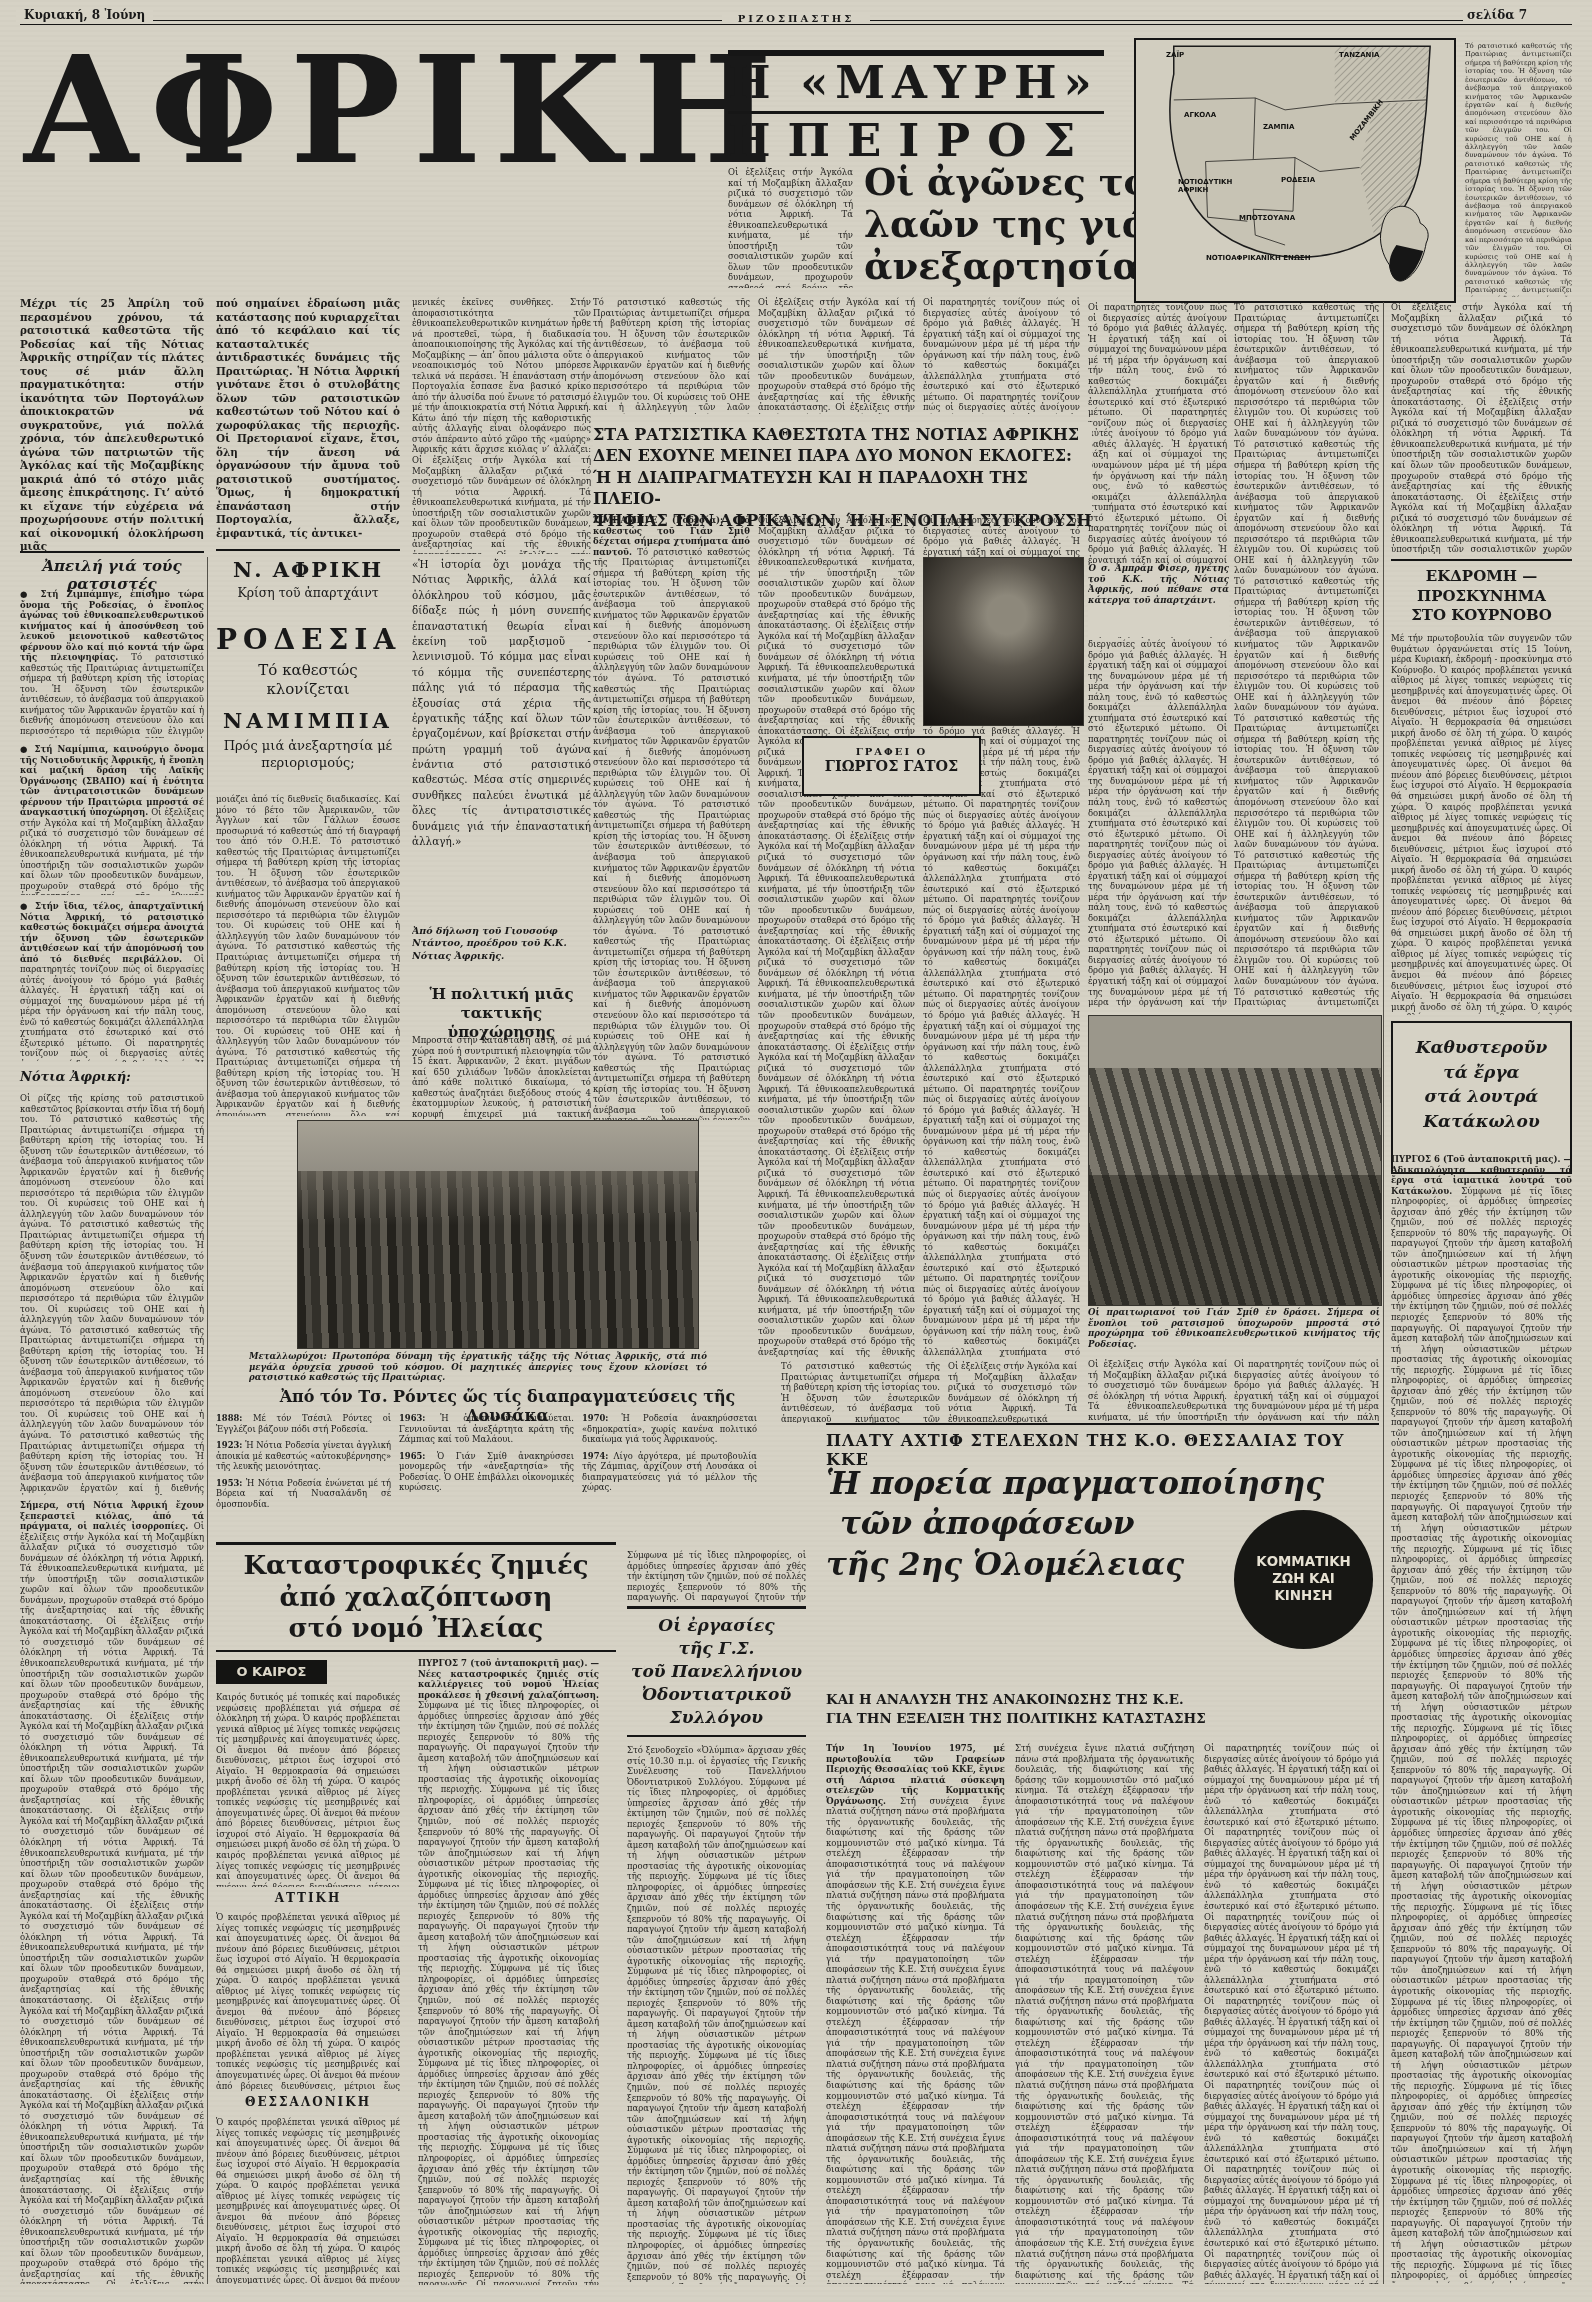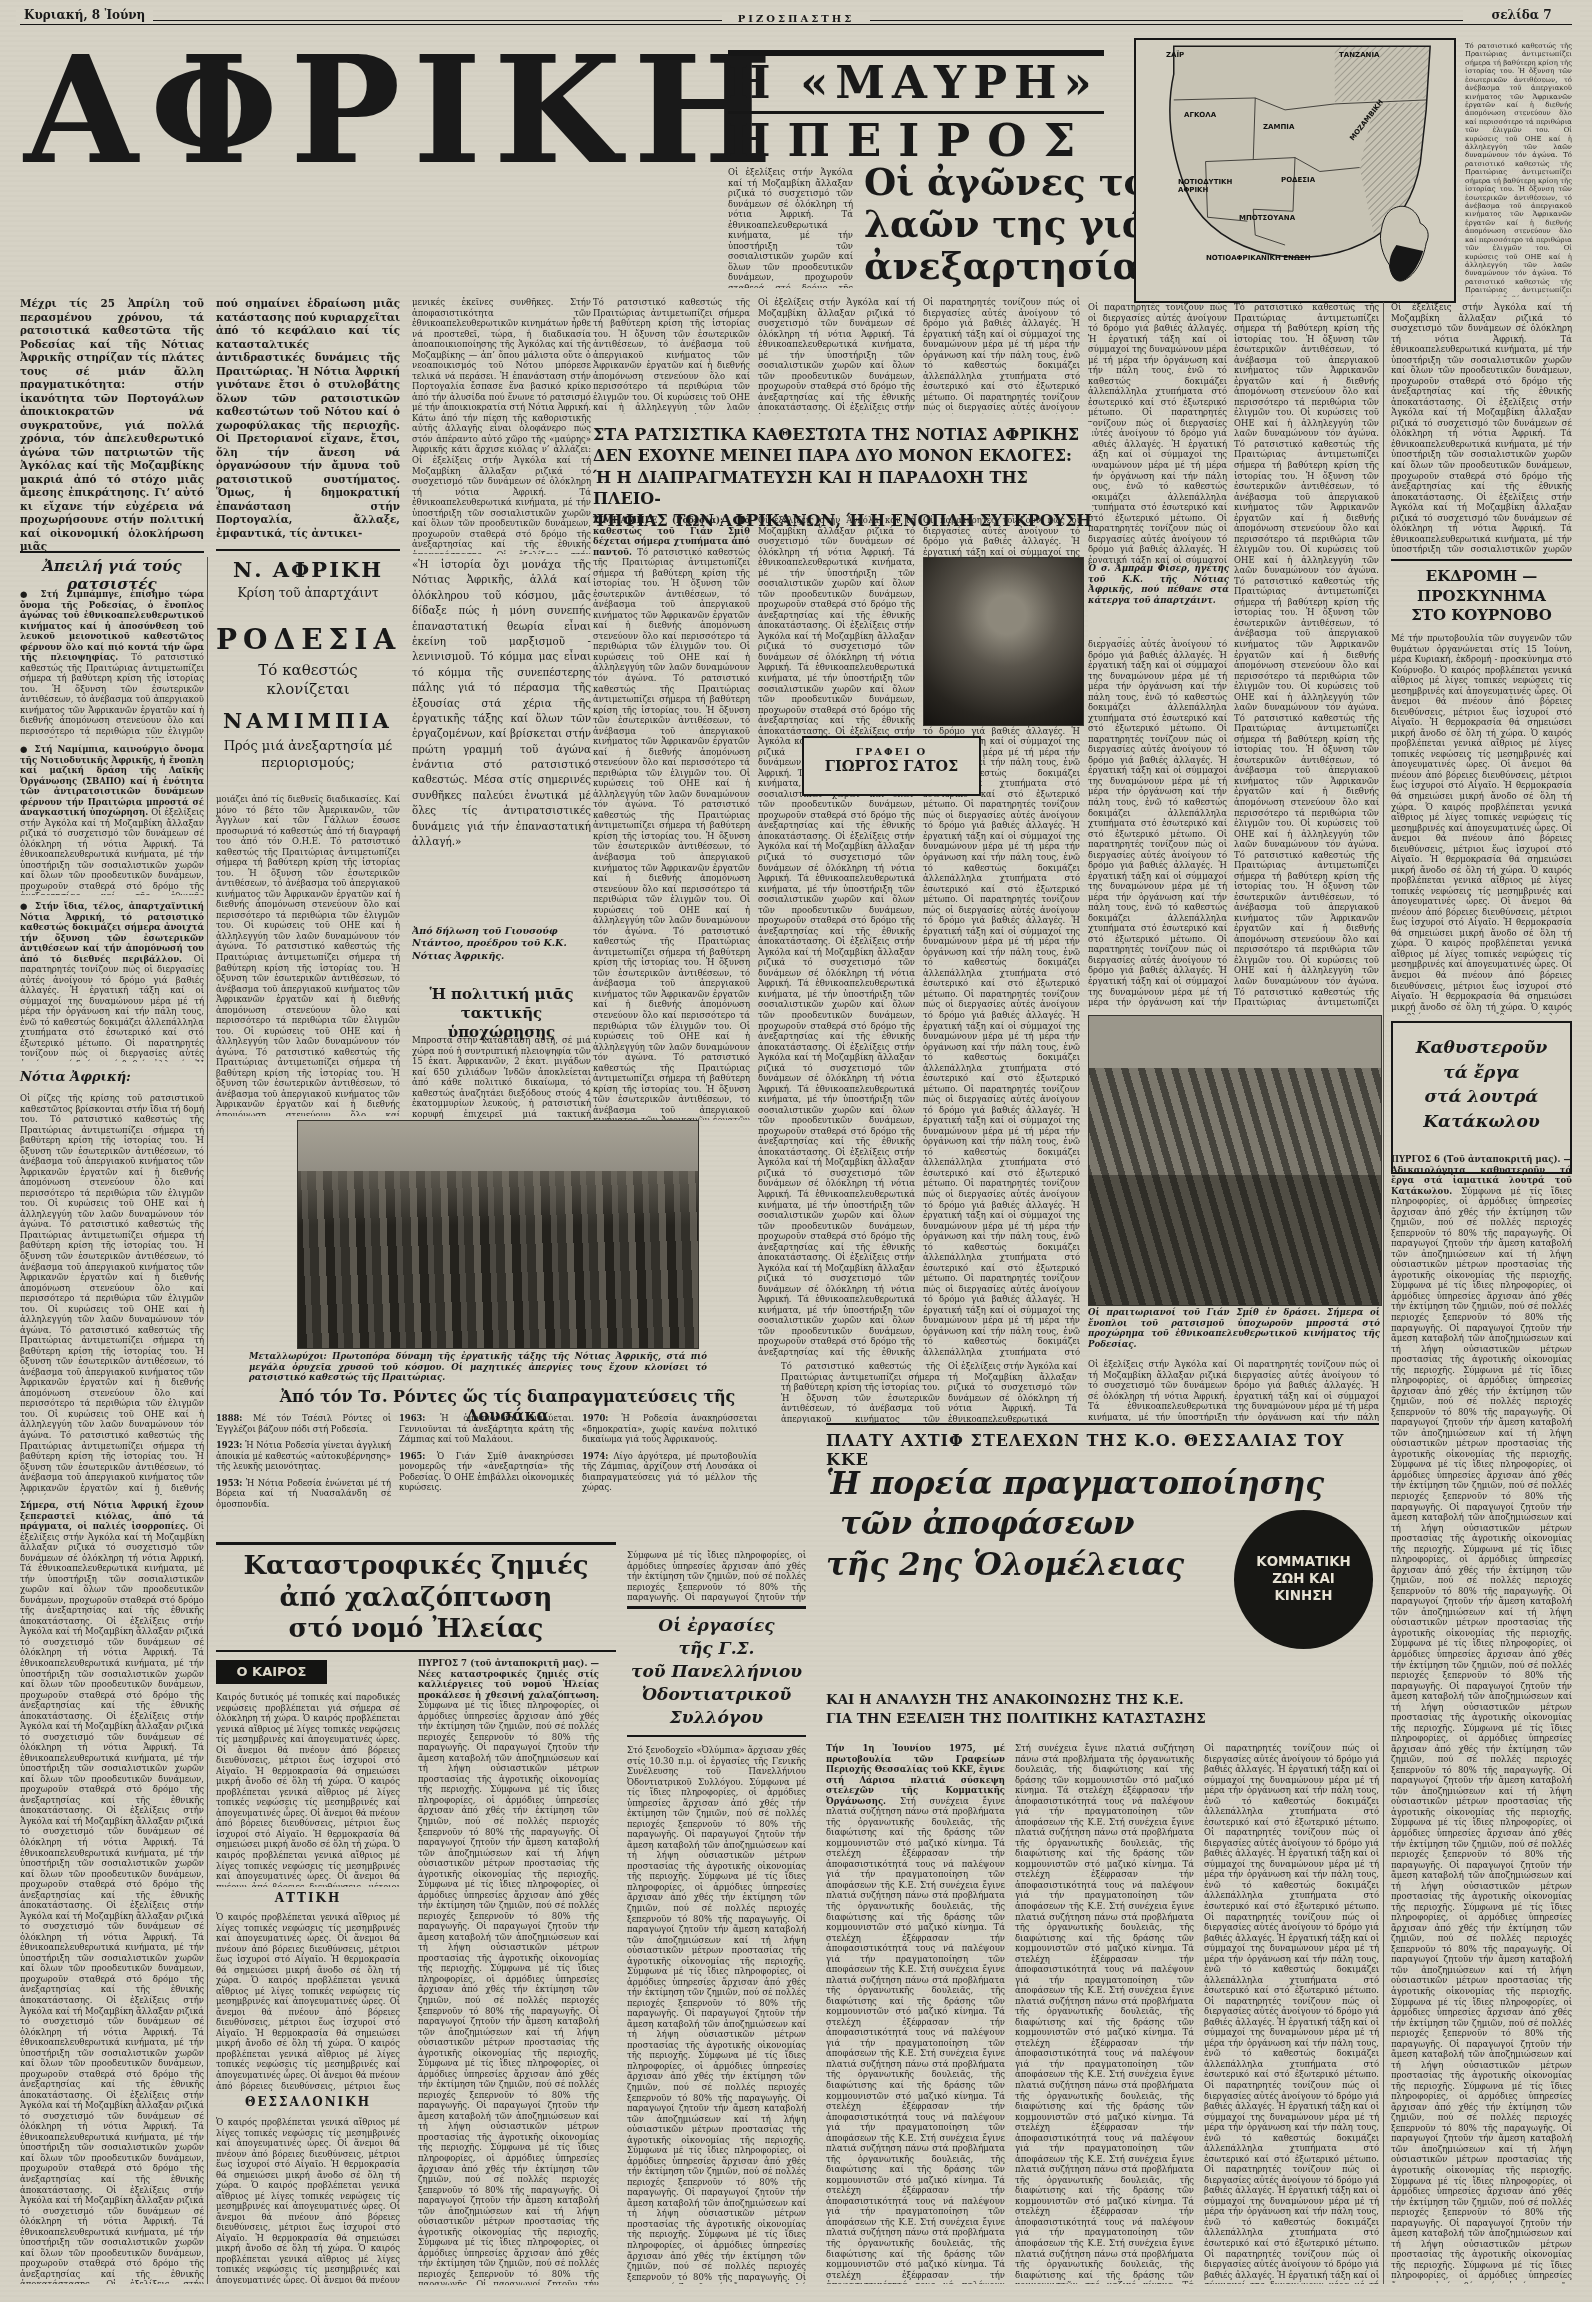--- a/index.html
+++ b/index.html
@@ -45,21 +45,21 @@
 <body>
 
 <div class="page">
 
   <div class="b rule" style="left:20px;top:20px;width:1552px;height:1px;"></div>
   <div class="b rule" style="left:20px;top:24px;width:1552px;height:1px;"></div>
   <div class="b opaque" style="left:16px;top:8px;padding:0 8px;font-size:12px;font-weight:bold;">Κυριακή, 8 Ἰούνη</div>
   <div class="b" style="left:0;top:7px;width:1592px;text-align:center;">
     <span class="opaque" style="display:inline-block;padding:0 16px;font-size:10px;font-weight:bold;letter-spacing:3px;">ΡΙΖΟΣΠΑΣΤΗΣ</span>
   </div>
-  <div class="b opaque" style="left:1463px;top:8px;width:109px;text-align:center;padding:0 4px;font-size:12px;font-weight:bold;">σελίδα 7</div>
+  <div class="b opaque" style="left:1463px;top:8px;width:109px;text-align:left;padding:0 4px;font-size:12px;font-weight:bold;">σελίδα 7</div>
 
   <div class="b hl-main" style="left:24px;top:34px;width:697px;height:181px;">ΑΦΡΙΚΗ</div>
 
   <div class="b" style="left:728px;top:50px;width:376px;border-top:6px solid #161616;">
     <div class="kick" style="padding-top:3px;">Η «ΜΑΥΡΗ»</div>
     <div class="rule" style="height:3px;margin:4px 0 3px;"></div>
     <div class="kick kick2">ΗΠΕΙΡΟΣ</div>
   </div>
 
   <div class="b ft" style="left:728px;top:167px;width:125px;height:121px;">Οἱ ἐξελίξεις στήν Ἀγκόλα καί τή Μοζαμβίκη ἄλλαξαν ριζικά τό συσχετισμό τῶν δυνάμεων σέ ὁλόκληρη τή νότια Ἀφρική. Τά ἐθνικοαπελευθερωτικά κινήματα, μέ τήν ὑποστήριξη τῶν σοσιαλιστικῶν χωρῶν καί ὅλων τῶν προοδευτικῶν δυνάμεων, προχωροῦν σταθερά στό δρόμο τῆς ἀνεξαρτησίας καί τῆς ἐθνικῆς ἀποκατάστασης. Οἱ ἐξελίξεις στήν Ἀγκόλα καί τή Μοζαμβίκη ἄλλαξαν ριζικά τό συσχετισμό τῶν δυνά</div>

